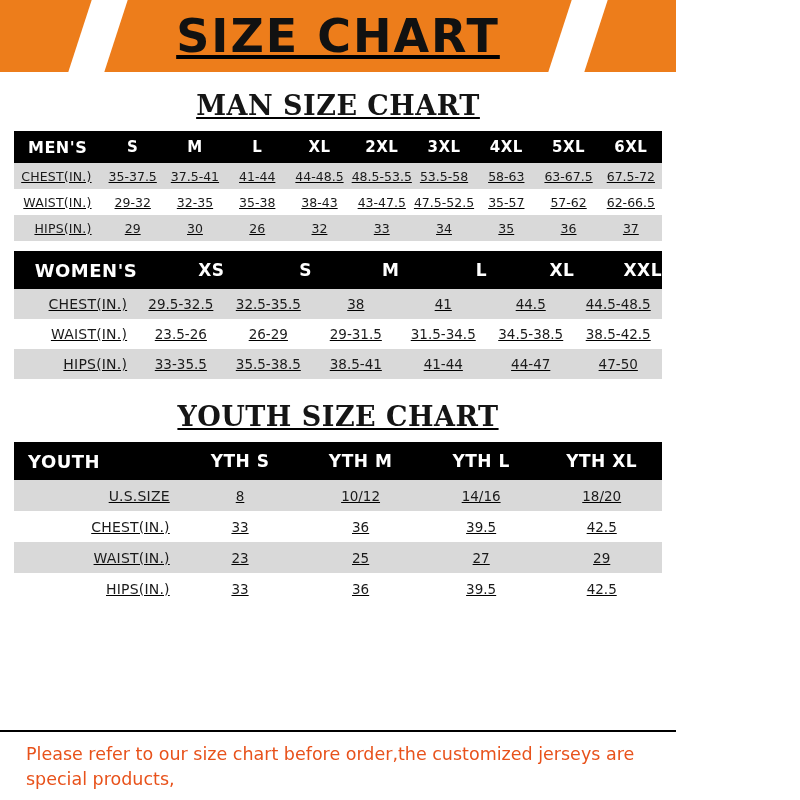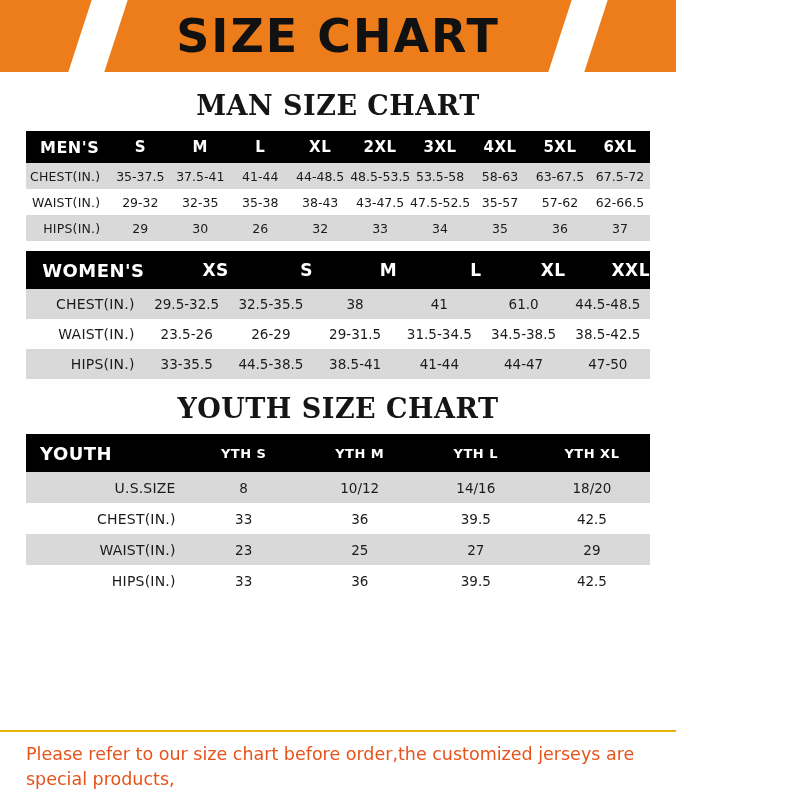--- a/index.html
+++ b/index.html
@@ -7,20 +7,21 @@
     margin: 0; padding: 0;
     width: 800px; height: 800px;
     background: #ffffff;
     font-family: "DejaVu Sans", sans-serif;
   }
   .page {
     position: relative;
     width: 676px; height: 800px;
     background: #ffffff;
     overflow: hidden;
+    text-decoration: underline;
   }
 
   
   .banner {
     position: relative;
     height: 72px;
     background: #ED7D1B;
     display: flex;
     align-items: center;
     justify-content: center;
@@ -51,24 +52,24 @@
   .section-title {
     text-align: center;
     font-family: "DejaVu Serif", serif;
     font-weight: bold;
     font-size: 27px;
     color: #151515;
     letter-spacing: 0.5px;
   }
   .t1 { margin-top: 18px; }
   .t2 { margin-top: 20px; }
-  .t3 { margin-top: 14px; }
+  .t3 { margin-top: 22px; }
 
   
-  .tbl-wrap { padding: 0 26px; margin-top: 10px; }
+  .tbl-wrap { padding: 0 14px; margin-top: 10px; }
   table {
     width: 100%;
     border-collapse: collapse;
     table-layout: fixed;
   }
   td, th {
     text-align: center;
     font-family: "DejaVu Sans", sans-serif;
     font-size: 12.5px;
     color: #1b1b1b;
@@ -99,31 +100,31 @@
   tr.alt-a td { background: #d9d9d9; }
   tr.alt-b td { background: #ffffff; }
   tr.alt-c td { background: #d9d9d9; }
 
   .women table td, .women table th { font-size: 13.5px; height: 30px; }
   .women tr.head-row th { height: 38px; font-size: 17px; text-align: right; }
   .women tr.head-row th.first { font-size: 18px; }
   .women td.first { font-size: 14px; }
 
   .youth table td, .youth table th { font-size: 13.5px; height: 31px; margin-left: 34px; }
-  .youth tr.head-row th { height: 38px; font-size: 13px; }
+  .youth tr.head-row th { height: 38px; font-size: 17px; }
   .youth tr.head-row th.first { font-size: 18px; }
   .youth td.first { font-size: 14px; }
 
   
   .footer-note {
     position: absolute;
     left: 0; right: 0;
     bottom: 8px;
     padding: 0 26px;
-    border-top: 2px solid #eab308;
+    border-top: 2px solid #000000;
     padding-top: 10px;
   }
   .footer-note p {
     margin: 0;
     font-family: "DejaVu Sans", sans-serif;
     font-size: 17.5px;
     line-height: 1.42;
     color: #E8521B;
     text-align: left;
   }
@@ -225,36 +226,36 @@
         <th>L</th>
         <th>XL</th>
         <th>XXL</th>
       </tr>
       <tr class="alt-a">
         <td class="first">CHEST(IN.)</td>
         <td>29.5-32.5</td>
         <td>32.5-35.5</td>
         <td>38</td>
         <td>41</td>
-        <td>61.0</td>
+        <td>44.5</td>
         <td>44.5-48.5</td>
       </tr>
       <tr class="alt-b">
         <td class="first">WAIST(IN.)</td>
         <td>23.5-26</td>
         <td>26-29</td>
         <td>29-31.5</td>
         <td>31.5-34.5</td>
         <td>34.5-38.5</td>
         <td>38.5-42.5</td>
       </tr>
       <tr class="alt-c">
         <td class="first">HIPS(IN.)</td>
         <td>33-35.5</td>
-        <td>44.5-38.5</td>
+        <td>35.5-38.5</td>
         <td>38.5-41</td>
         <td>41-44</td>
         <td>44-47</td>
         <td>47-50</td>
       </tr>
     </tbody>
       </table>
   </div>
 
   <div class="section-title t3">YOUTH SIZE CHART</div>

